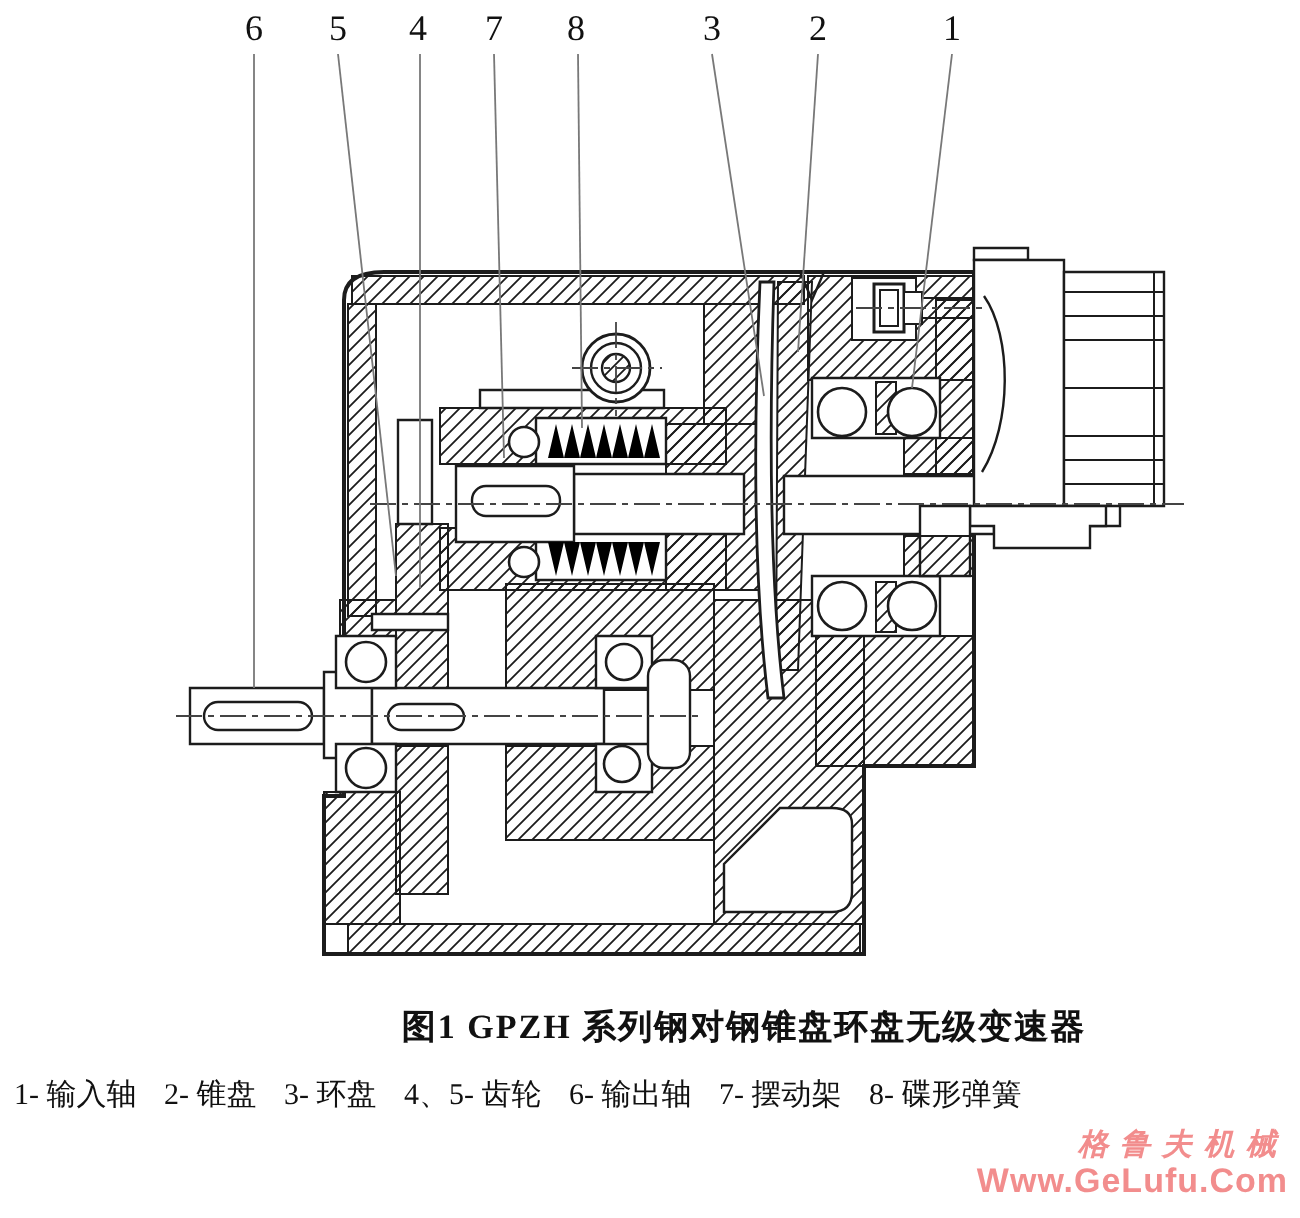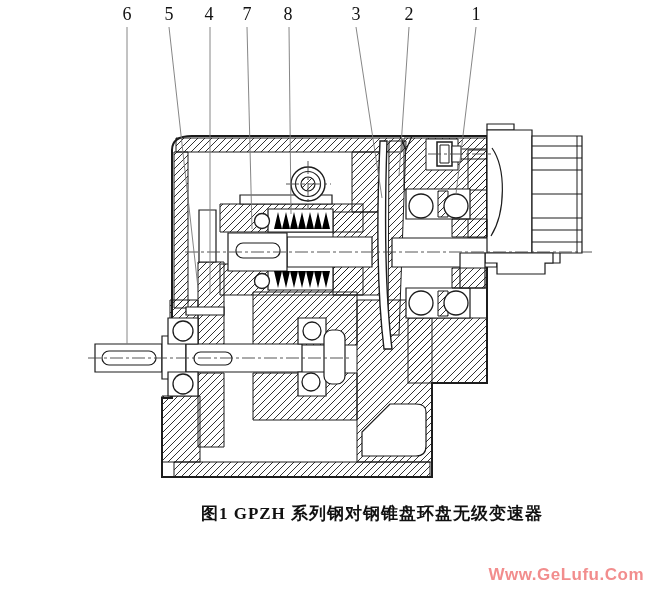--- a/index.html
+++ b/index.html
@@ -147,18 +147,28 @@
       <text class="co" x="247" y="20">7</text>
       <text class="co" x="288" y="20">8</text>
       <text class="co" x="356" y="20">3</text>
       <text class="co" x="409" y="20">2</text>
       <text class="co" x="476" y="20">1</text>
     </g>
   </svg>
 
   <div class="caption">图1 GPZH 系列钢对钢锥盘环盘无级变速器</div>
 
+  <div class="legend">
+    <span>1- 输入轴</span>
+    <span>2- 锥盘</span>
+    <span>3- 环盘</span>
+    <span>4、5- 齿轮</span>
+    <span>6- 输出轴</span>
+    <span>7- 摆动架</span>
+    <span>8- 碟形弹簧</span>
+  </div>
 
   <div class="watermark">
+    <div class="wm-cn">格鲁夫机械</div>
     <div class="wm-en">Www.GeLufu.Com</div>
   </div>
 
 </div>
 
 </body></html>

